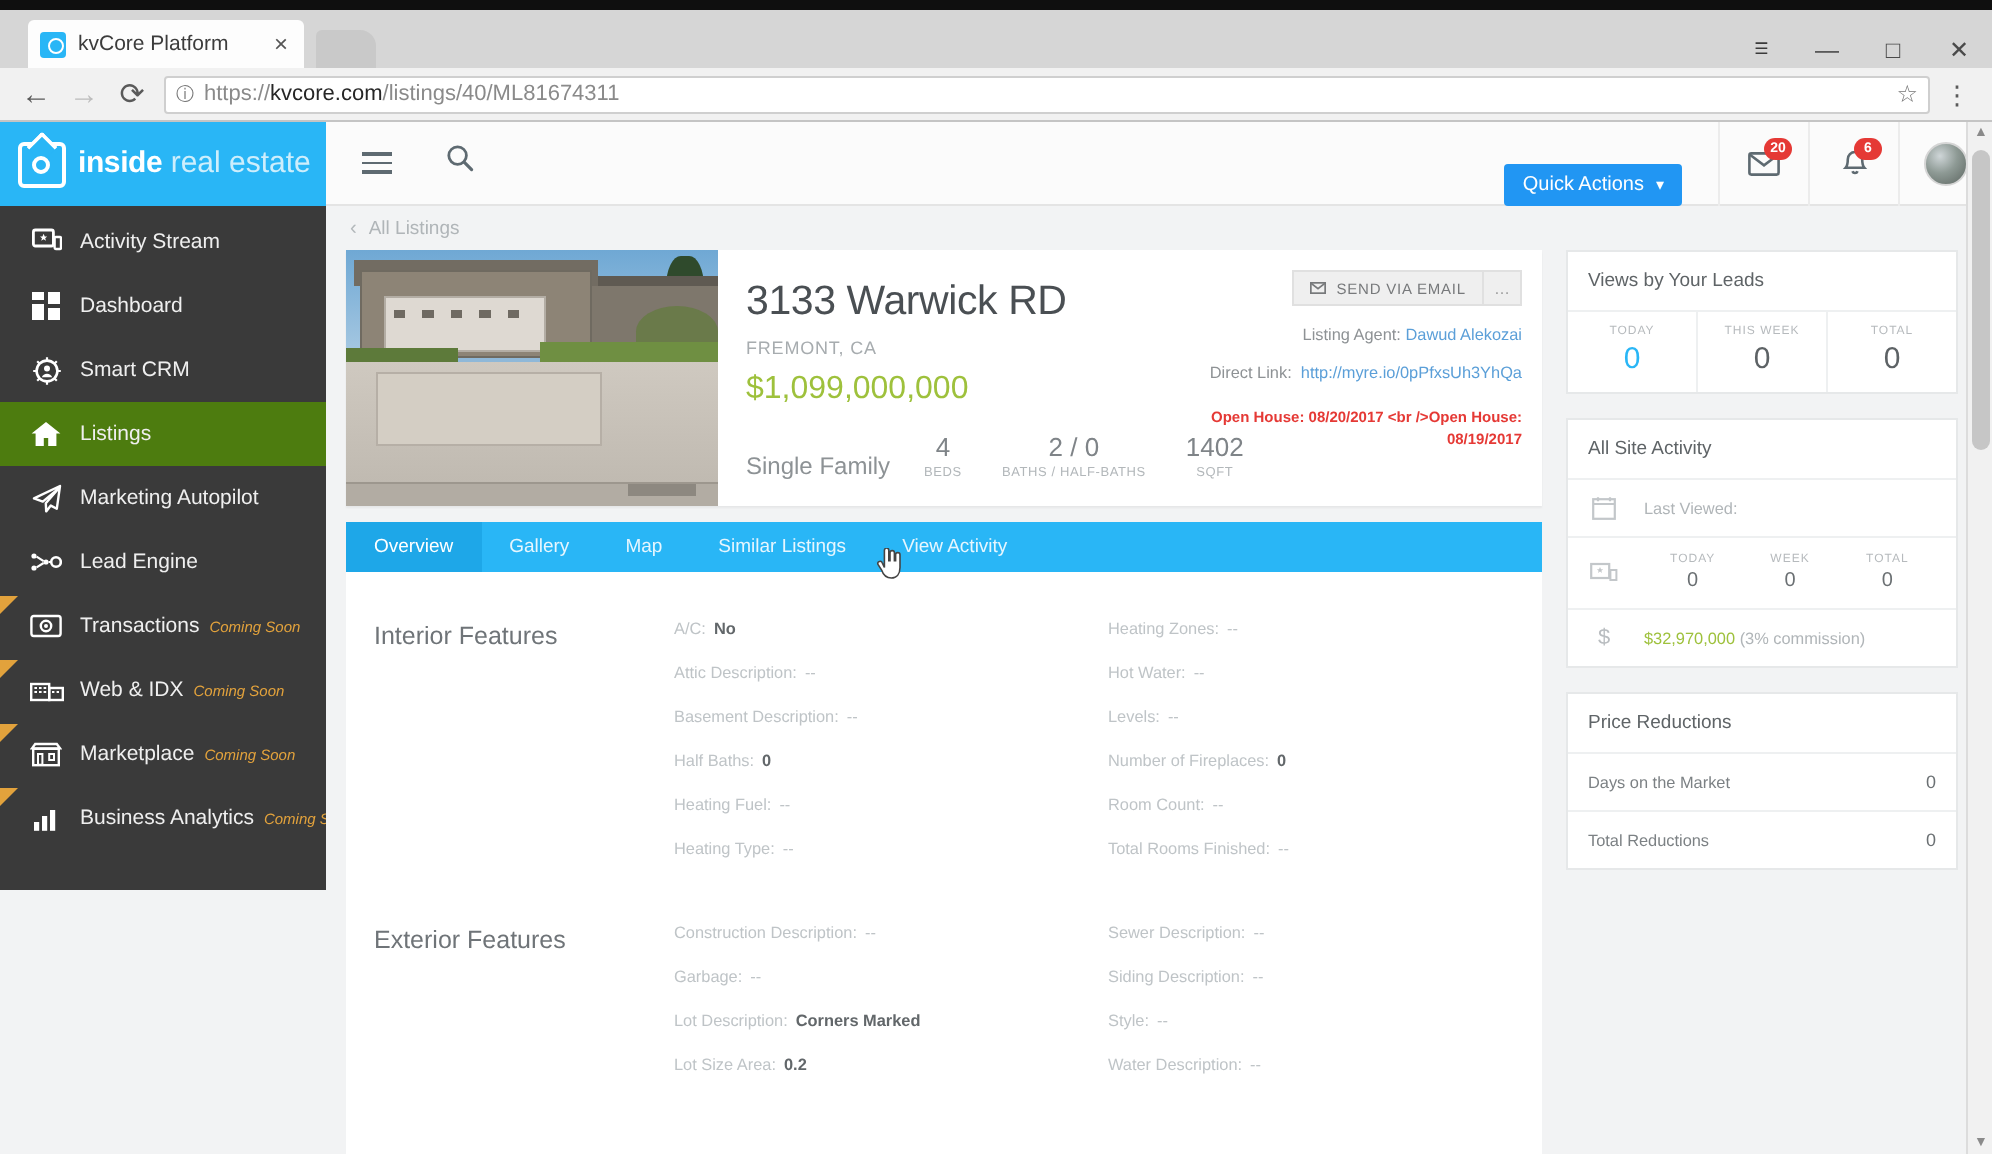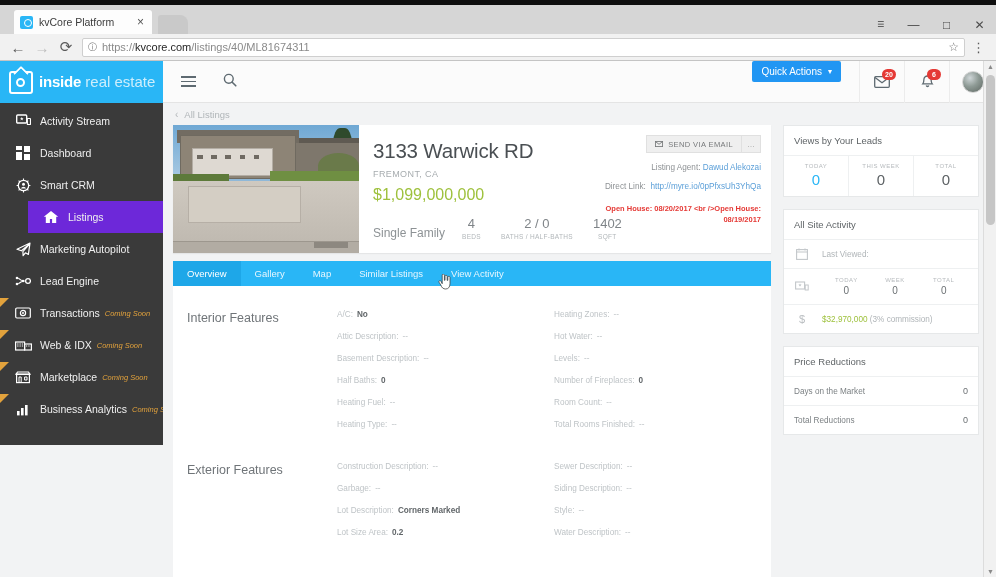--- a/index.html
+++ b/index.html
@@ -101,21 +101,21 @@
   }
   .brand-text { margin-left: 6px; line-height: 1; }
   .brand-text .b1 { font-size: 15px; color:#fff; font-weight: bold; letter-spacing:-0.2px;}
   .brand-text .b2 { font-size: 15px; color:#cdeefc; font-weight: normal; letter-spacing:0px;}
 
   .nav-list { padding-top: 2px; }
   .nav-item {
     position: relative; height: 32px; display: flex; align-items: center;
     padding-left: 10px; color: #e6e6e6;
   }
-  .nav-item.active { background: #6d28d9; margin-left: 28px; }
+  .nav-item.active { background: #4d7c0f; }
   .nav-ic {
     width: 26px; flex: 0 0 auto; display:flex; align-items:center; justify-content:center;
     color: #ededed;
   }
   .nav-ic svg { display:block; }
   .nav-label { font-size: 10.5px; color: #efefef; margin-left: 4px; white-space: nowrap; }
   .soon {
     font-size: 7.5px; color: #e2a23c; font-style: italic; margin-left: 5px; white-space: nowrap;
   }
   .corner-flag {
@@ -125,21 +125,21 @@
 
   
   .topbar {
     position: absolute; top: 0; left: 163px; width: 833px; height: 42px;
     background: #fbfbfb; border-bottom: 1px solid #e4e4e4;
     display: flex; align-items: center;
   }
   .hamb { margin-left: 18px; display:flex; flex-direction:column; gap:3px; }
   .hamb span { display:block; width: 15px; height: 1.7px; background: #5e6a71; }
   .topsearch { margin-left: 27px; color: #5e6a71; }
-  .topright { margin-left: auto; display:flex; align-items:flex-start; height:42px;padding-left:31px;}
+  .topright { margin-left: auto; display:flex; align-items:flex-end; height:42px;padding-left:31px;}
   .qa-btn {
     background: #2196f3; color: #fff; font-size: 10px; height: 21px;
     padding: 0 9px; border-radius: 2px; display:flex; align-items:center; gap:6px;
     margin-right: 18px;
   }
   .qa-caret { font-size: 8px; }
   .ticon {
     width: 45px; height: 42px; display:flex; align-items:center; justify-content:center;
     border-left: 1px solid #ececec; position: relative; color: #5e6a71;
   }

